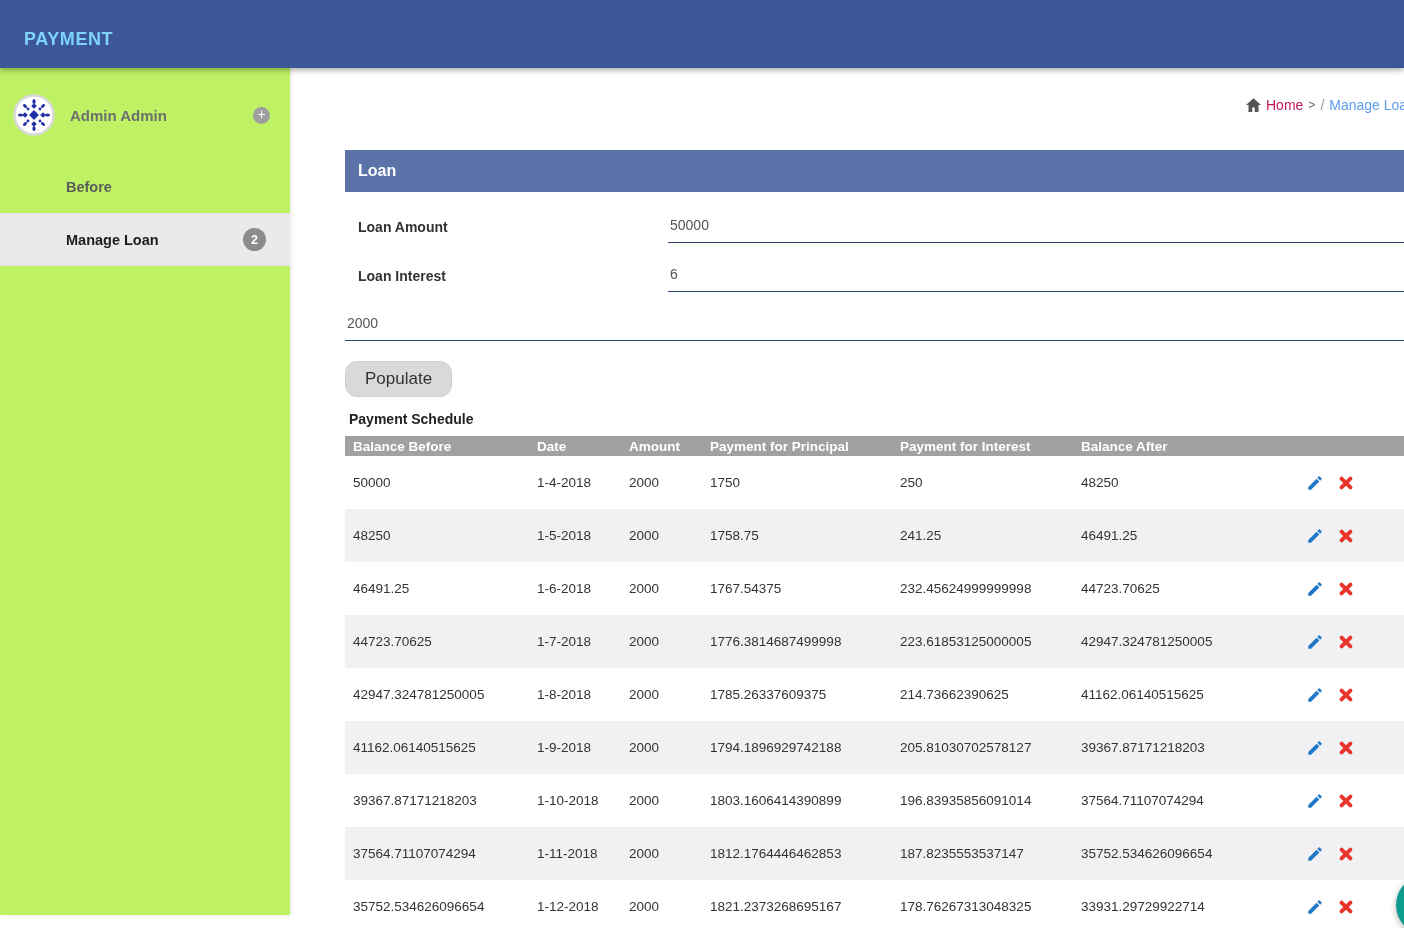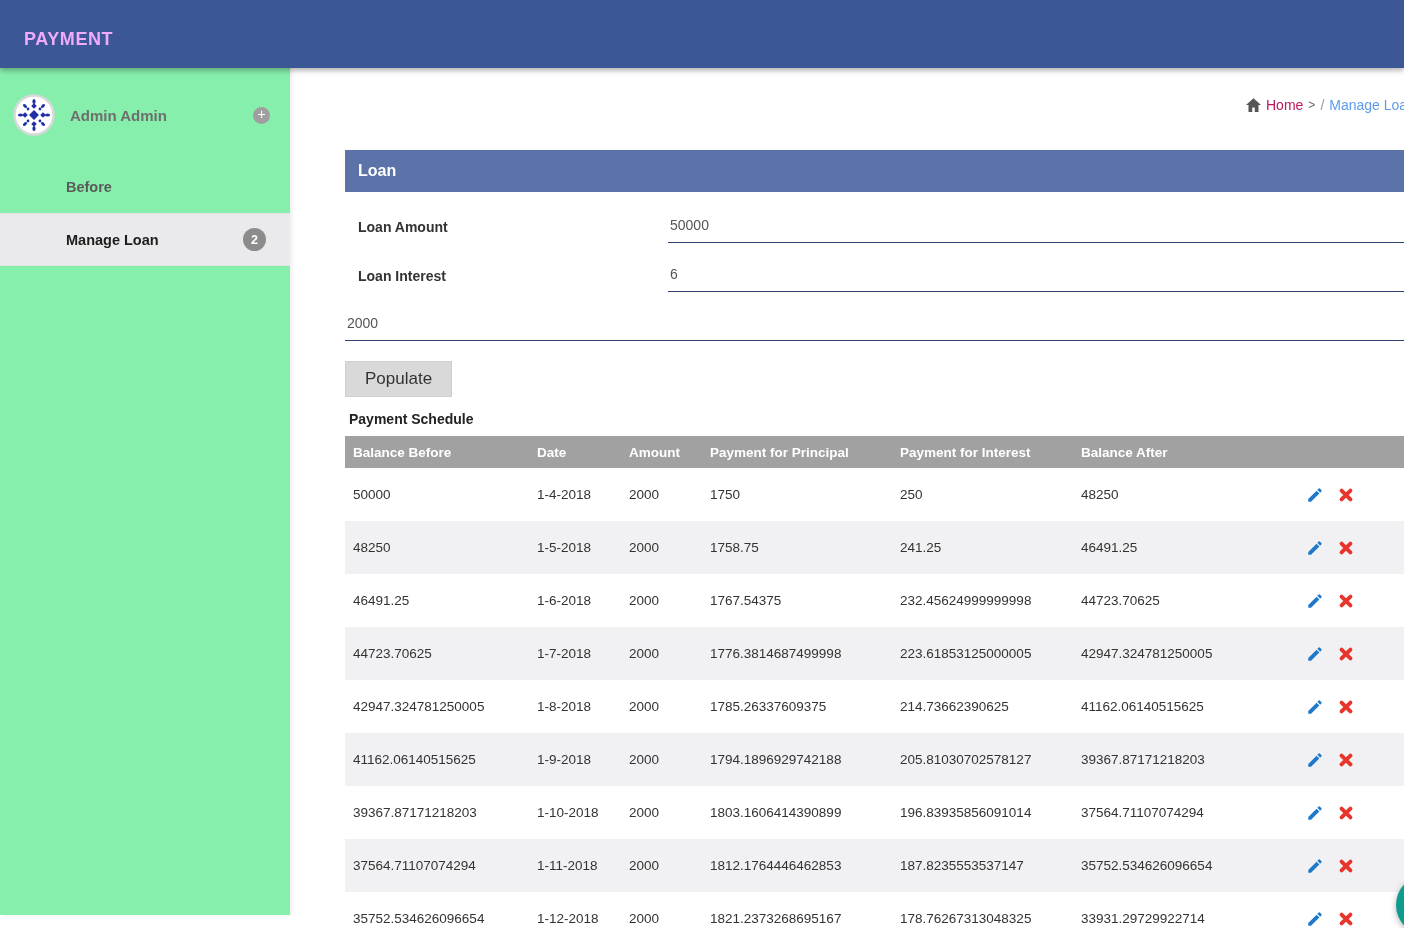--- a/index.html
+++ b/index.html
@@ -14,28 +14,28 @@
   .navbar {
     position: absolute; top: 0; left: 0;
     width: 1404px; height: 68px;
     background: #3b5795;
     box-shadow: 0 2px 6px rgba(0,0,0,.35);
     display: flex; align-items: center;
     padding-left: 24px;
     z-index: 20;
   }
   .navbar-title {
-    color: #f0abfc; font-size: 18px; font-weight: bold; letter-spacing: .6px; margin-top: 11px;
+    color: #7dd3fc; font-size: 18px; font-weight: bold; letter-spacing: .6px; margin-top: 11px;
   }
 
   
   .sidebar {
     position: absolute; top: 68px; left: 0; bottom: 13px;
     width: 290px;
-    background: #86efac;
+    background: #bef264;
     box-shadow: 2px 0 4px rgba(0,0,0,.07);
     z-index: 5;
   }
   .sidebar-user {
     display: flex; align-items: center;
     padding: 26px 20px 0 13px;
   }
   .user-name {
     margin-left: 15px; flex: 1;
     color: #6e6e6e; font-size: 15px; font-weight: bold;
@@ -99,39 +99,39 @@
   input.underline {
     width: 100%;
     border: none; border-bottom: 1px solid #2e4372;
     background: transparent; outline: none;
     font-family: inherit; font-size: 14px; color: #555;
     padding: 3px 2px 9px 2px;
   }
 
   .populate-btn {
     background: #d9d9d9;
-    border: 1px solid #cfcfcf; border-radius: 0;
+    border: 1px solid #cfcfcf; border-radius: 12px;
     font-family: inherit; font-size: 17px; color: #333;
     padding: 7px 19px;
     cursor: pointer;
   }
 
   .schedule-title {
     margin: 14px 0 9px 4px;
     font-size: 14px; font-weight: bold; color: #222;
   }
 
   
   table.schedule {
     border-collapse: collapse; table-layout: fixed;
     width: 1120px;
   }
   table.schedule thead th {
     background: #a1a1a1; color: #fff;
-    height: 32px; padding: 0 4px 0 8px;
+    height: 20px; padding: 0 4px 0 8px;
     font-size: 13.5px; font-weight: bold; text-align: left;
   }
   table.schedule tbody td {
     height: 53px; padding: 0 4px 0 8px;
     font-size: 13.5px; color: #333;
   }
   table.schedule tbody tr:nth-child(even) { background: #f1f1f3; }
   .col-bb { width: 184px; } .col-date { width: 92px; } .col-amt { width: 81px; }
   .col-pp { width: 190px; } .col-pi { width: 181px; } .col-ba { width: 225px; }
   .col-act { width: 64px; } .col-fill { width: auto; }

